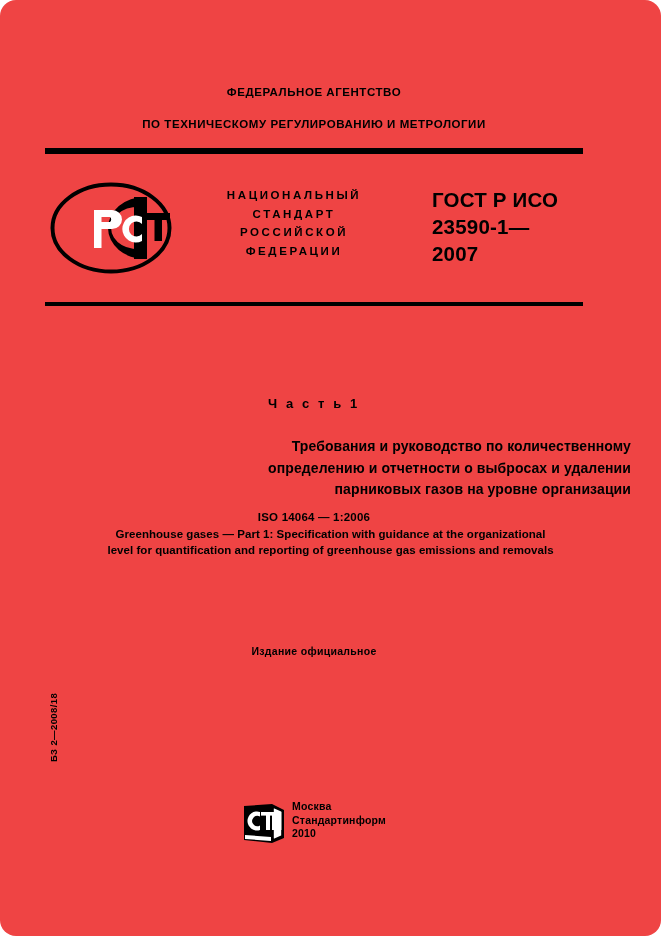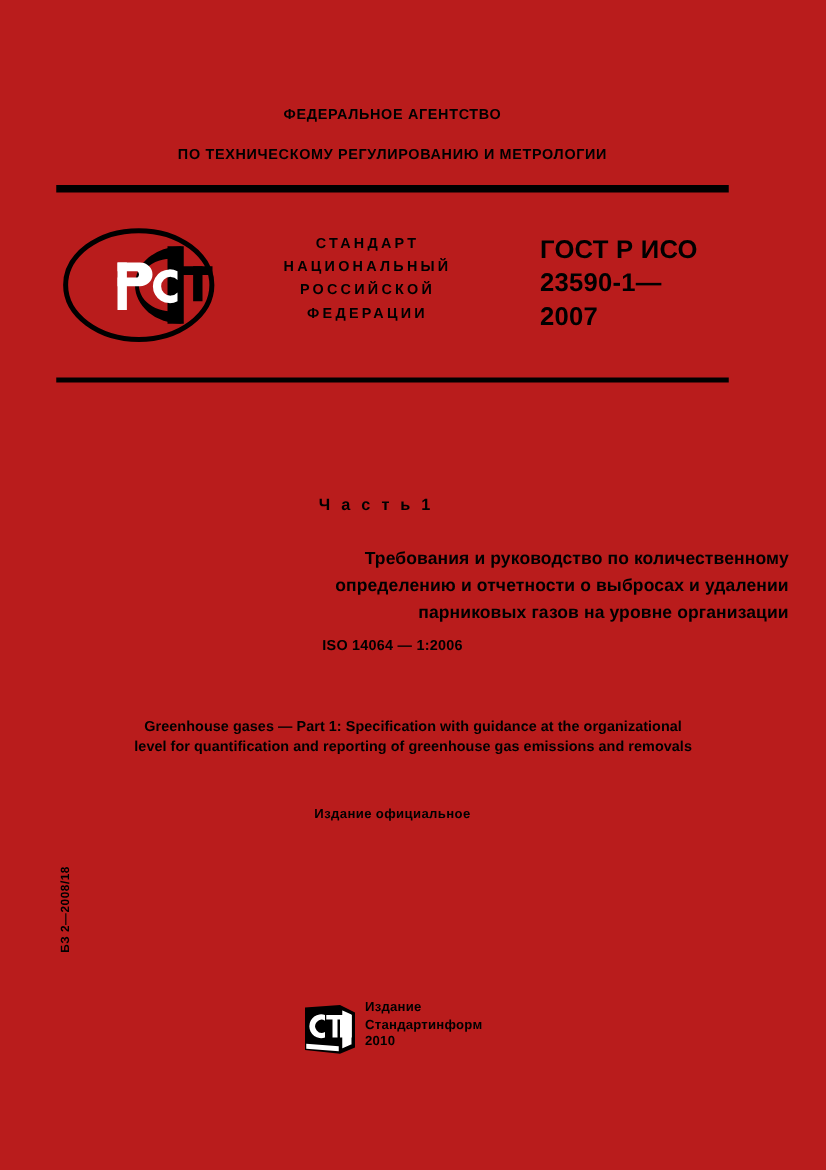--- a/index.html
+++ b/index.html
@@ -8,22 +8,23 @@
     background: #ffffff;
   }
   body {
     font-family: "Liberation Sans", sans-serif;
     color: #000000;
   }
   #page {
     position: relative;
     width: 661px;
     height: 936px;
-    background: #b91c1c;
+    background: #ef4444;
     overflow: hidden;
+    border-radius: 16px;
   }
 
   
   .agency-block {
     position: absolute;
     left: 45px;
     top: 86px;
     width: 538px;
     text-align: center;
   }
@@ -99,21 +100,21 @@
     left: 45px;
     top: 366px;
     width: 538px;
     text-align: center;
     font-size: 18.5px;
     font-weight: bold;
     letter-spacing: 0.4px;
   }
   .title-part {
     position: absolute;
-    left: 32px;
+    left: 45px;
     top: 396px;
     width: 538px;
     text-align: center;
     font-size: 13px;
     font-weight: bold;
     letter-spacing: 2.6px;
   }
   .title-desc {
     position: absolute;
     left: 30px;
@@ -140,21 +141,20 @@
   .iso-desc {
     position: absolute;
     left: 25px;
     top: 527px;
     width: 611px;
     text-align: center;
     font-size: 11.5px;
     font-weight: bold;
     line-height: 15.5px;
     letter-spacing: 0.05px;
-    margin-top: 48px;
   }
 
   
   .official {
     position: absolute;
     left: 45px;
     top: 613px;
     width: 538px;
     text-align: center;
     font-size: 10.5px;
@@ -236,22 +236,22 @@
                Z" fill="#fff"></path>
 
       <g fill="#000">
         <rect x="96" y="32" width="24" height="7"></rect>
         <rect x="104.5" y="32" width="7.5" height="28"></rect>
       </g>
     </svg>
   </div>
 
   <div class="nat-standard">
+    <div>НАЦИОНАЛЬНЫЙ</div>
     <div>СТАНДАРТ</div>
-    <div>НАЦИОНАЛЬНЫЙ</div>
     <div>РОССИЙСКОЙ</div>
     <div>ФЕДЕРАЦИИ</div>
   </div>
 
   <div class="gost-number">
     <div>ГОСТ Р ИСО</div>
     <div>23590-1—</div>
     <div>2007</div>
   </div>
 
@@ -294,18 +294,18 @@
         <rect x="19" y="10" width="14" height="3.6"></rect>
         <rect x="24" y="10" width="4" height="18"></rect>
         <rect x="30" y="10" width="3.4" height="18"></rect>
         <rect x="36" y="10" width="3.4" height="18"></rect>
         <path d="M 33.4 10 L 36 10 L 36 28 L 33.4 28 Z"></path>
       </g>
     </svg>
   </div>
 
   <div class="publisher-text">
-    <div>Издание</div>
+    <div>Москва</div>
     <div>Стандартинформ</div>
     <div>2010</div>
   </div>
 
 </div>
 
 </body></html>

